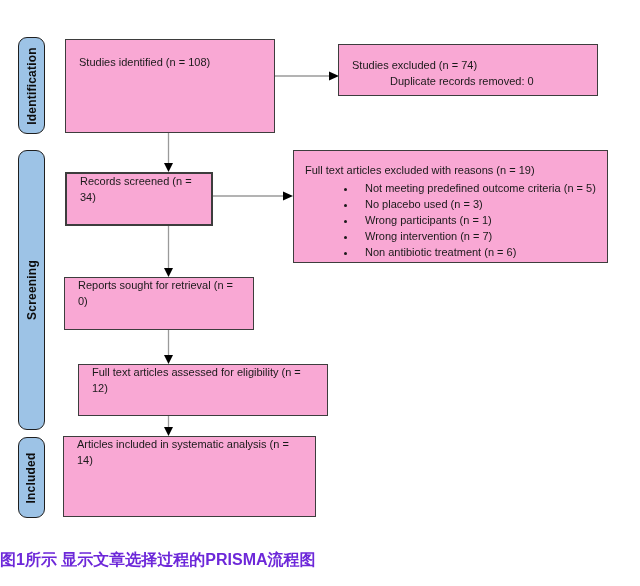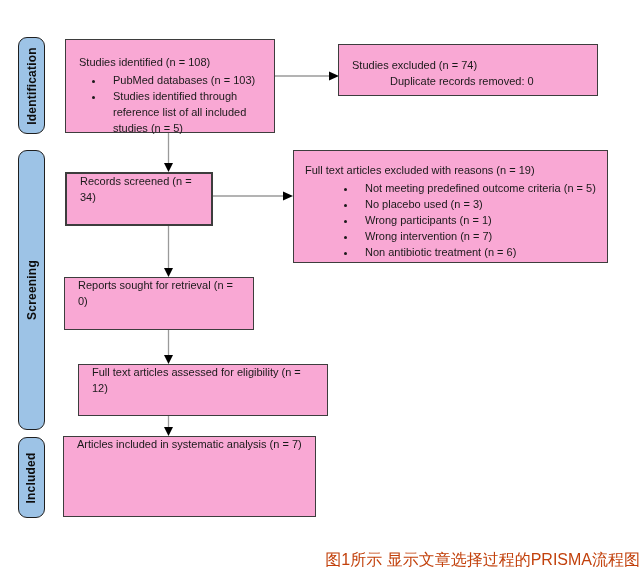--- a/index.html
+++ b/index.html
@@ -44,24 +44,24 @@
   .vcenter { display: flex; padding-left: 13px; padding-right: 8px; }
   
   #connectors {
     position: absolute; left: 0; top: 0;
     pointer-events: none;
   }
   
   .caption {
     position: absolute;
     left: 0; top: 550px; width: 640px;
-    text-align: right;
+    text-align: left;
     font-size: 16px;
-    font-weight: normal;
-    color: #c2410c;
+    font-weight: bold;
+    color: #6d28d9;
   }
 </style>
 </head>
 <body>
 
 <div id="canvas">
 
   <svg id="connectors" width="640" height="586" viewBox="0 0 640 586">
 
     <line x1="275" y1="76" x2="330" y2="76" stroke="#9a9a9a" stroke-width="1.3"></line>
@@ -88,24 +88,20 @@
   </div>
   <div class="stage" style="top:150px;height:280px;">
     <span>Screening</span>
   </div>
   <div class="stage" style="top:437px;height:81px;">
     <span>Included</span>
   </div>
 
   <div class="box" style="left:65px;top:39px;width:210px;height:94px;padding:15px 8px 0 13px;">
     <p class="title">Studies identified (n = 108)</p>
-    <ul>
-        <li>PubMed databases (n = 103)</li>
-        <li>Studies identified through reference list of all included studies (n = 5)</li>
-      </ul>
   </div>
 
   <div class="box" style="left:338px;top:44px;width:260px;height:52px;padding:13px 8px 0 13px;">
     <p class="title">Studies excluded (n = 74)</p>
     <div class="plainlines">
         <div>Duplicate records removed: 0</div>
       </div>
   </div>
 
   <div class="box vcenter" style="left:65px;top:172px;width:148px;height:54px;border-width:2px;">
@@ -125,17 +121,17 @@
 
   <div class="box vcenter" style="left:64px;top:277px;width:190px;height:53px;">
     <p class="title">Reports sought for retrieval (n = 0)</p>
   </div>
 
   <div class="box vcenter" style="left:78px;top:364px;width:250px;height:52px;">
     <p class="title">Full text articles assessed for eligibility (n = 12)</p>
   </div>
 
   <div class="box vcenter" style="left:63px;top:436px;width:253px;height:81px;">
-    <p class="title">Articles included in systematic analysis (n = 7)</p>
+    <p class="title">Articles included in systematic analysis (n = 14)</p>
   </div>
 
   <div class="caption">图1所示  显示文章选择过程的PRISMA流程图</div>
 </div>
 
 </body></html>

